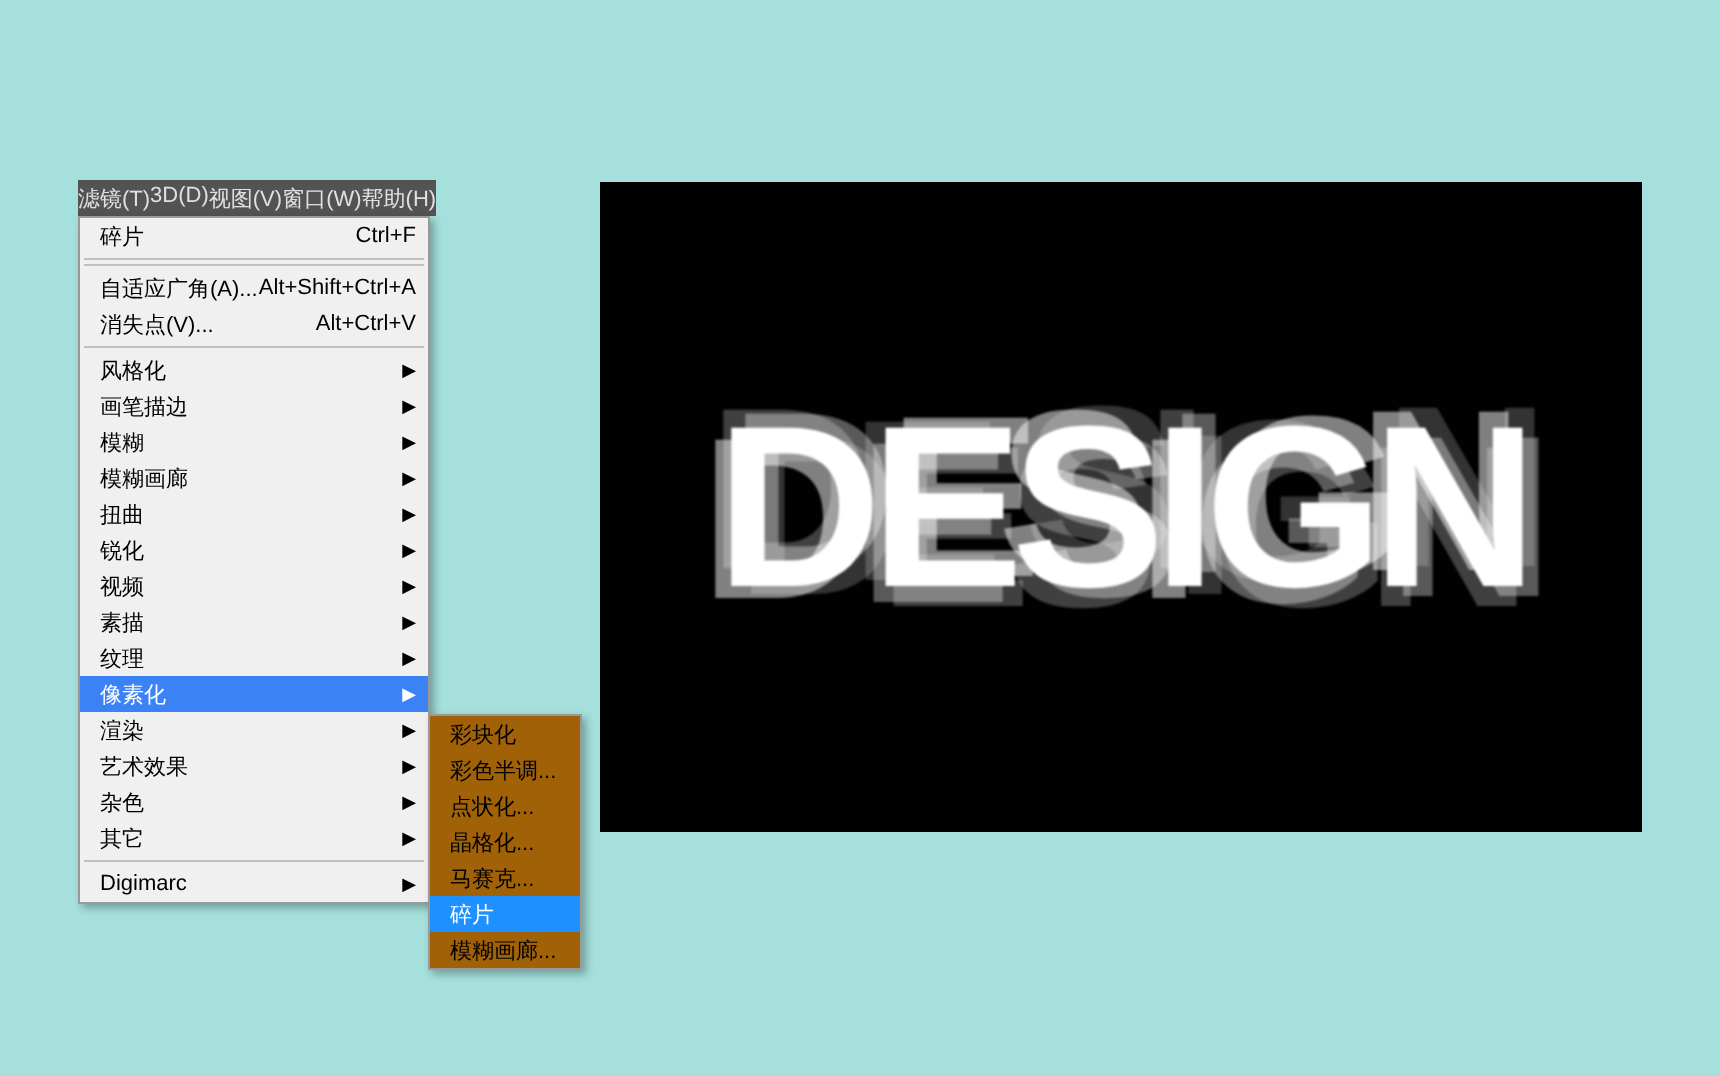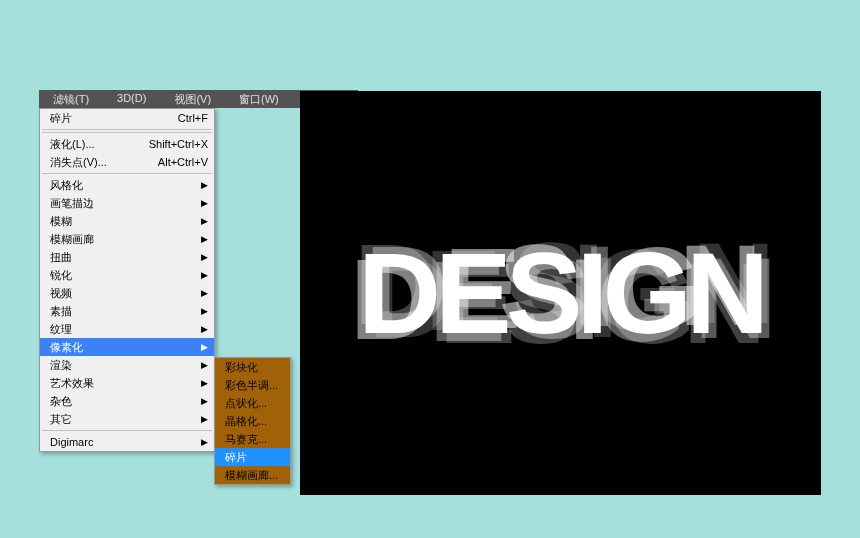--- a/index.html
+++ b/index.html
@@ -1,26 +1,26 @@
 <!DOCTYPE html>
 <html><head>
 <meta charset="utf-8">
 <style>
 body{margin:0;width:860px;height:538px;background:#a5e0dc;font-family:"Microsoft YaHei",SimSun,Arial,sans-serif;font-size:11px;position:relative;overflow:hidden}
 .menubar{position:absolute;left:39px;top:90px;background:#535353;display:flex;height:18px}
-.menubar span{color:#e0e0e0;padding:2px 14px;font-size:11px;white-space:nowrap}
+.menubar span{color:#e0e0e0;padding:2px 0;font-size:11px;white-space:nowrap}
 .menu{position:absolute;left:39px;top:108px;width:174px;background:#f0f0f0;border:1px solid #999;box-shadow:2px 2px 4px rgba(0,0,0,.3)}
 .mi{display:flex;justify-content:space-between;align-items:center;padding:2px 6px 2px 10px;height:14px;color:#000;position:relative}
 .mi.sel{background:#3b82f6;color:#fff}
 .mi .arr{font-size:9px}
 .sep{height:1px;background:#c0c0c0;margin:2px 2px}
 .submenu{position:absolute;left:214px;top:357px;width:75px;background:#a16207;border:1px solid #999;box-shadow:2px 2px 4px rgba(0,0,0,.3)}
 .si{padding:2px 6px 2px 10px;height:14px;color:#000}
 .si.sel{background:#1e90ff;color:#fff}
-.canvas{position:absolute;left:300px;top:91px;width:521px;height:404px;background:#010101;display:flex;align-items:center;justify-content:center}
+.canvas{position:absolute;left:300px;top:91px;width:521px;height:325px;background:#010101;display:flex;align-items:center;justify-content:center}
 .txt{font-family:Arial,sans-serif;font-weight:700;font-size:115px;color:#fff;letter-spacing:-6px;position:relative;filter:blur(0.5px)}
 .txt span{display:inline-block;position:relative}
 .txt .g1{text-shadow:-8px 6px 0 rgba(255,255,255,.5),7px -7px 0 rgba(255,255,255,.35),-4px -9px 0 rgba(255,255,255,.25),10px 4px 0 rgba(255,255,255,.2)}
 .txt .g2{text-shadow:9px -5px 0 rgba(255,255,255,.5),-6px 8px 0 rgba(255,255,255,.35),4px 10px 0 rgba(255,255,255,.25),-10px -3px 0 rgba(255,255,255,.2)}
 .txt .g3{text-shadow:-7px -8px 0 rgba(255,255,255,.5),8px 5px 0 rgba(255,255,255,.35),-3px 10px 0 rgba(255,255,255,.25),6px -10px 0 rgba(255,255,255,.2)}
 </style>
 </head>
 <body>
 
 <div class="menubar">
@@ -32,22 +32,22 @@
 </div>
 
 <div class="menu">
 <div class="mi">
       <span>碎片</span>
       <span>Ctrl+F</span>
     </div>
 <div class="sep"></div>
 <div class="sep"></div>
 <div class="mi">
-      <span>液化(L)...</span>
-      <span>Shift+Ctrl+X</span>
+      <span>自适应广角(A)...</span>
+      <span>Alt+Shift+Ctrl+A</span>
     </div>
 <div class="mi">
       <span>消失点(V)...</span>
       <span>Alt+Ctrl+V</span>
     </div>
 <div class="sep"></div>
 <div class="mi">
       <span>风格化</span>
       <span class="arr">▶</span>
     </div>

